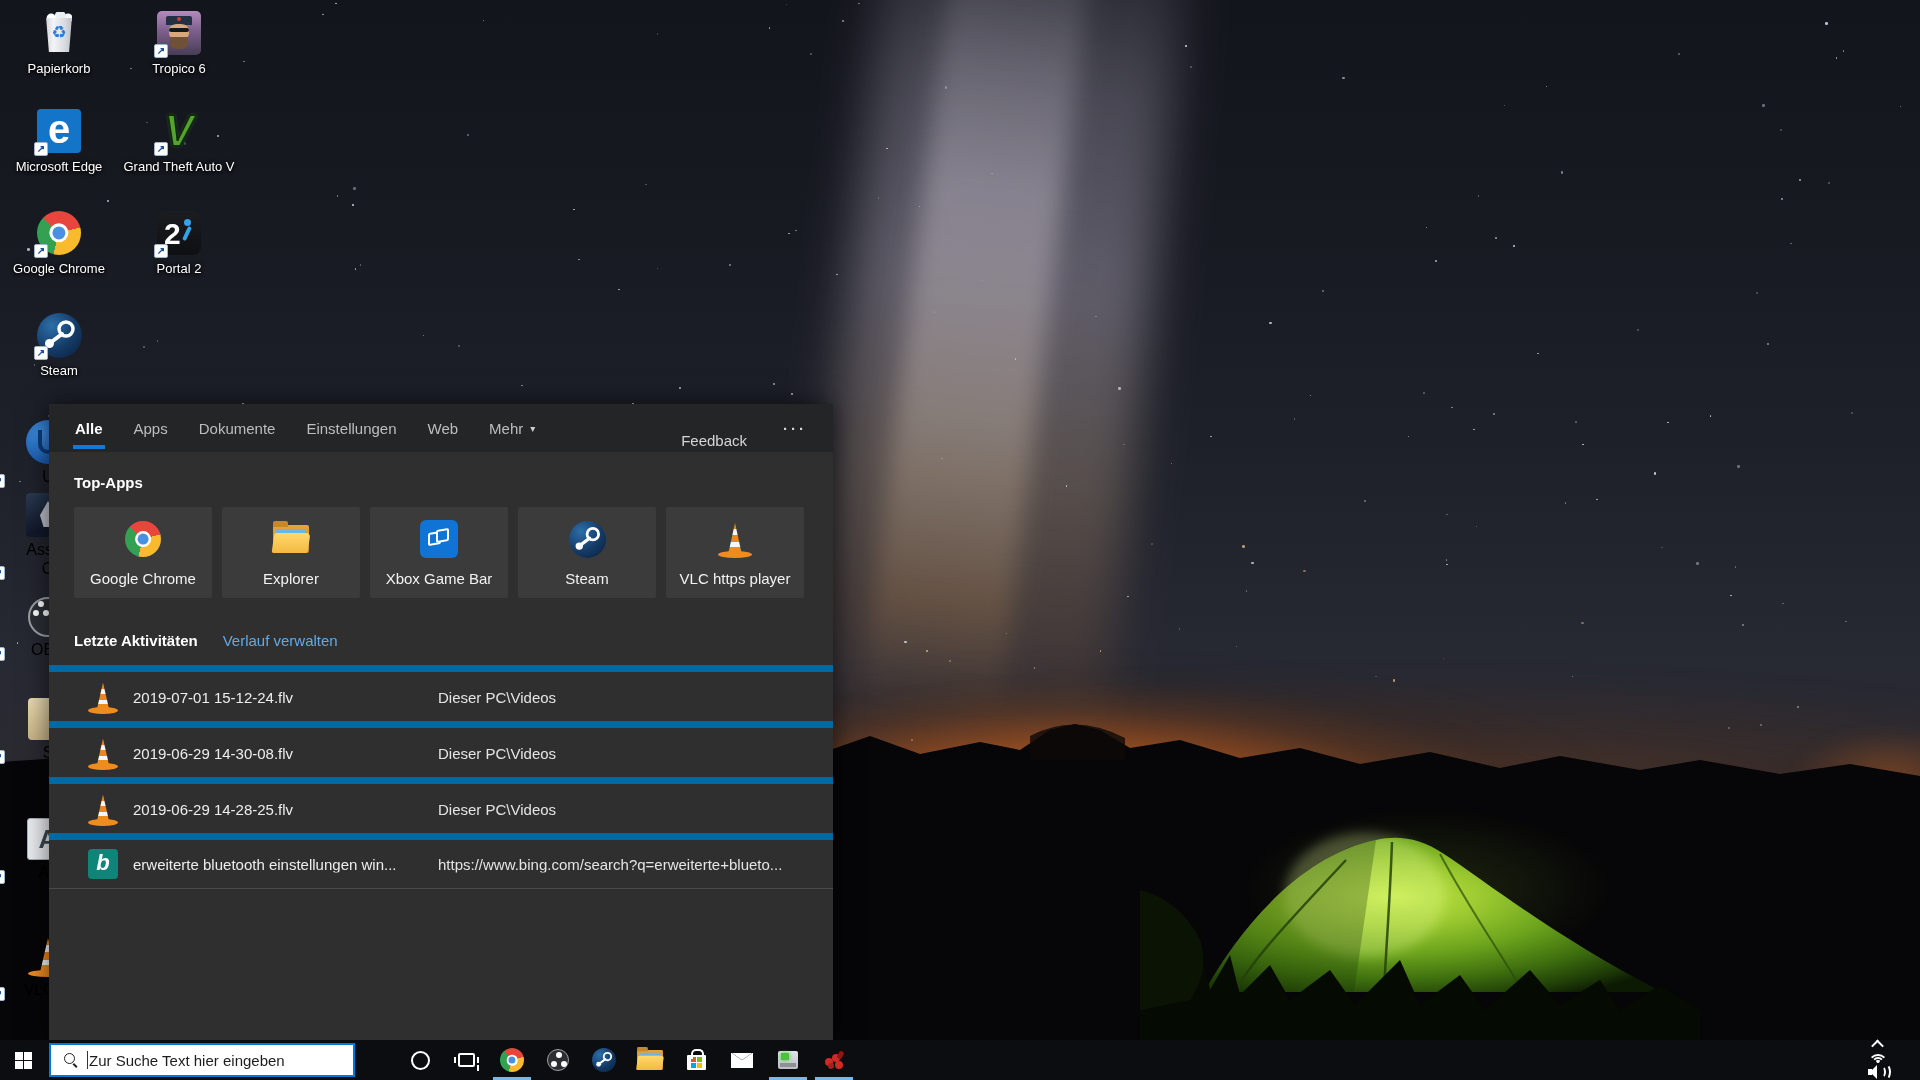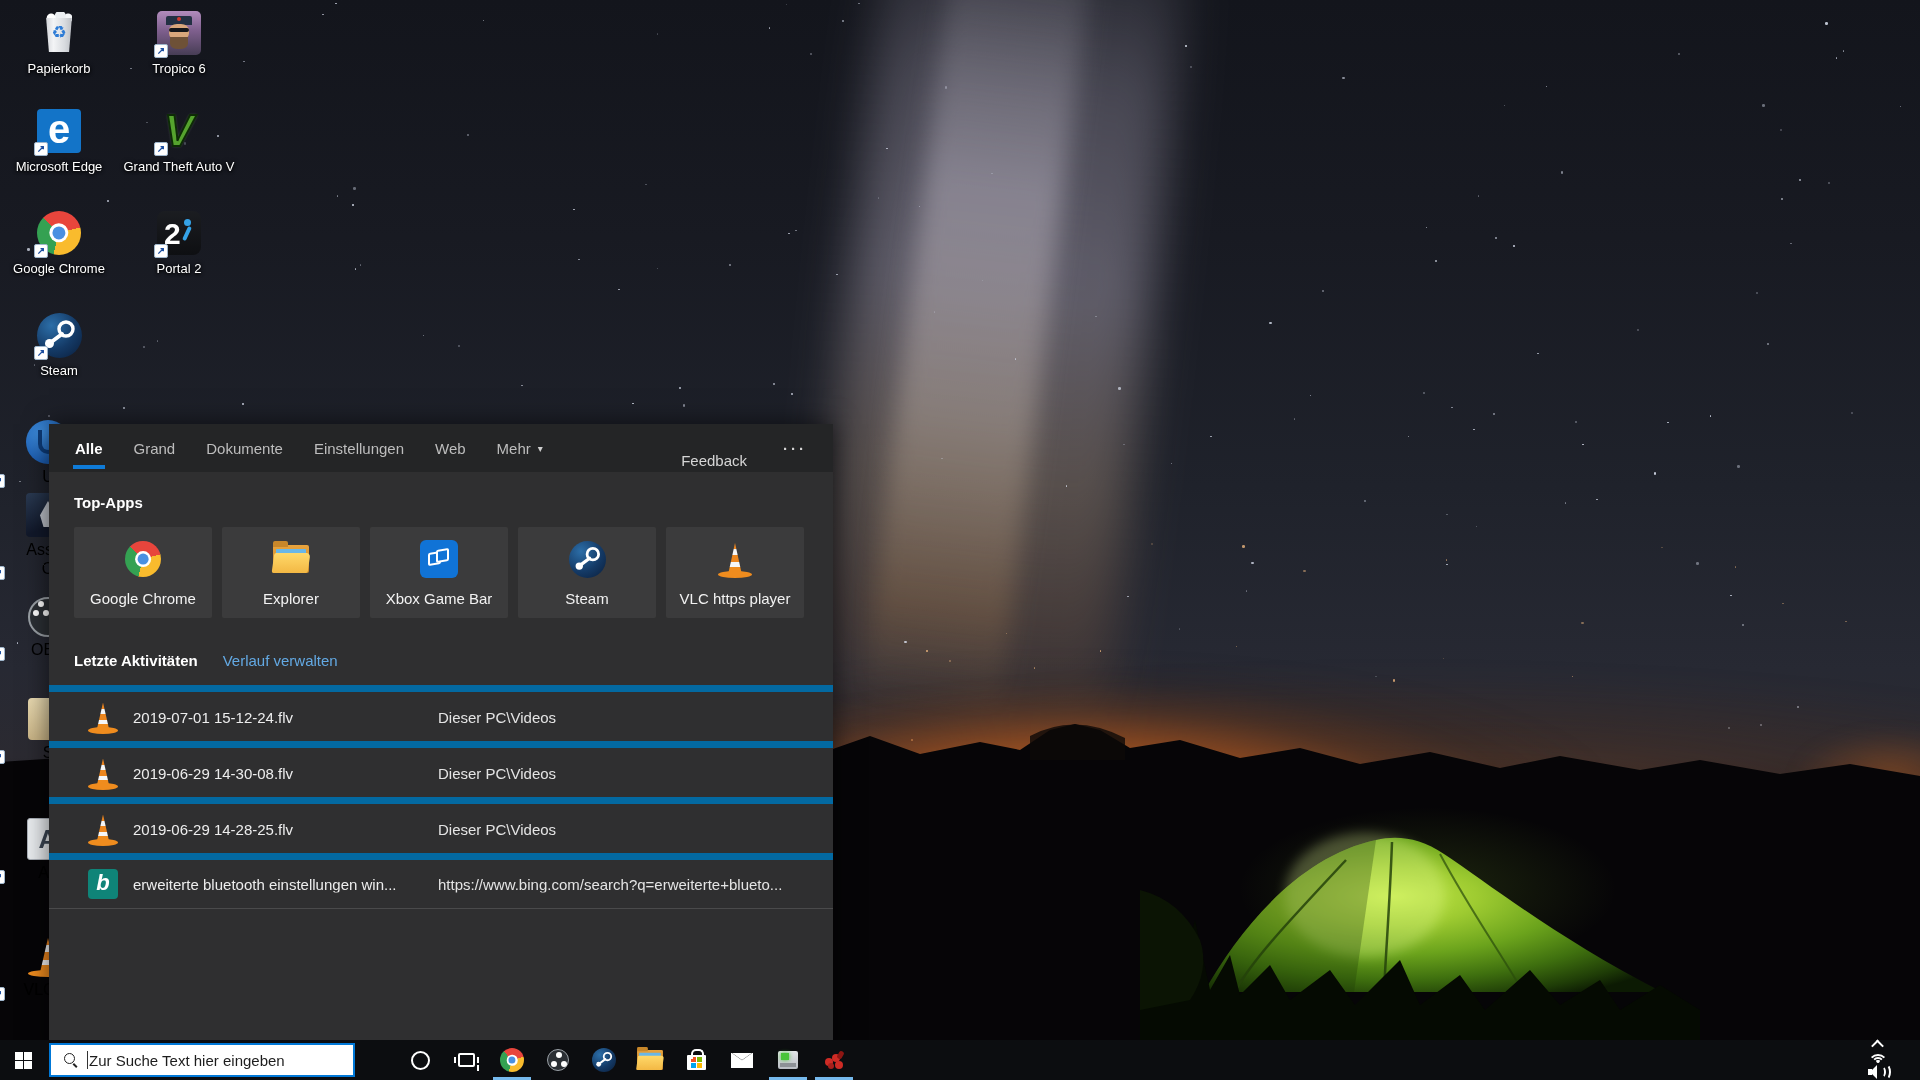--- a/index.html
+++ b/index.html
@@ -69,21 +69,21 @@
   .art-portal .two { position:absolute; left:7px; top:6px; font-size:30px; font-weight:bold; }
   .art-portal .fig { position:absolute; right:8px; top:8px; width:14px; height:22px; }
   .art-portal .fig::before { content:""; position:absolute; right:2px; top:0; width:7px; height:7px; background:#35a3e8; border-radius:50%; }
   .art-portal .fig::after { content:""; position:absolute; right:4px; top:7px; width:4px; height:15px; background:#35a3e8; transform:rotate(25deg); border-radius:2px; }
 
   
   .picon { position:absolute; width:110px; display:flex; flex-direction:column; align-items:center; z-index:2; left:-7px; }
   .picon .lbl { margin-top:4px; }
 
   
-  .panel { position:absolute; left:49px; top:424px; width:784px; height:636px; background:#2f2f30; z-index:10;
+  .panel { position:absolute; left:49px; top:404px; width:784px; height:636px; background:#2f2f30; z-index:10;
     box-shadow:0 0 24px rgba(0,0,0,0.6); color:#fff; }
   .tabstrip { height:48px; background:#242526; display:flex; align-items:center; padding:0 26px 0 26px; }
   .tab { position:relative; height:48px; display:flex; align-items:center; margin-right:31px; font-size:15px; color:#bdbdbd; cursor:default; }
   .tab.active { color:#fff; font-weight:bold; }
   .tab.active::after { content:""; position:absolute; left:-2px; right:-2px; bottom:3px; height:4px; background:#0f7bd7; }
   .tab .caret { margin-left:7px; font-size:10px; color:#cfcfcf; }
   .tabstrip .spacer { flex:1; }
   .feedback { font-size:15px; color:#d6d6d6; margin-right:36px;margin-top:25px; }
   .dots { font-size:15px; color:#d6d6d6; letter-spacing:3px; font-weight:bold; }
   .sec-title { font-size:15px; font-weight:bold; color:#fff; }
@@ -522,21 +522,21 @@
     </div>
     <div class="lbl">VLC m</div>
   </div>
 
   <div class="panel">
     <div class="tabstrip">
       <div class="tab active">
           <span>Alle</span>
         </div>
       <div class="tab">
-          <span>Grand</span>
+          <span>Apps</span>
         </div>
       <div class="tab">
           <span>Dokumente</span>
         </div>
       <div class="tab">
           <span>Einstellungen</span>
         </div>
       <div class="tab">
           <span>Web</span>
         </div>

